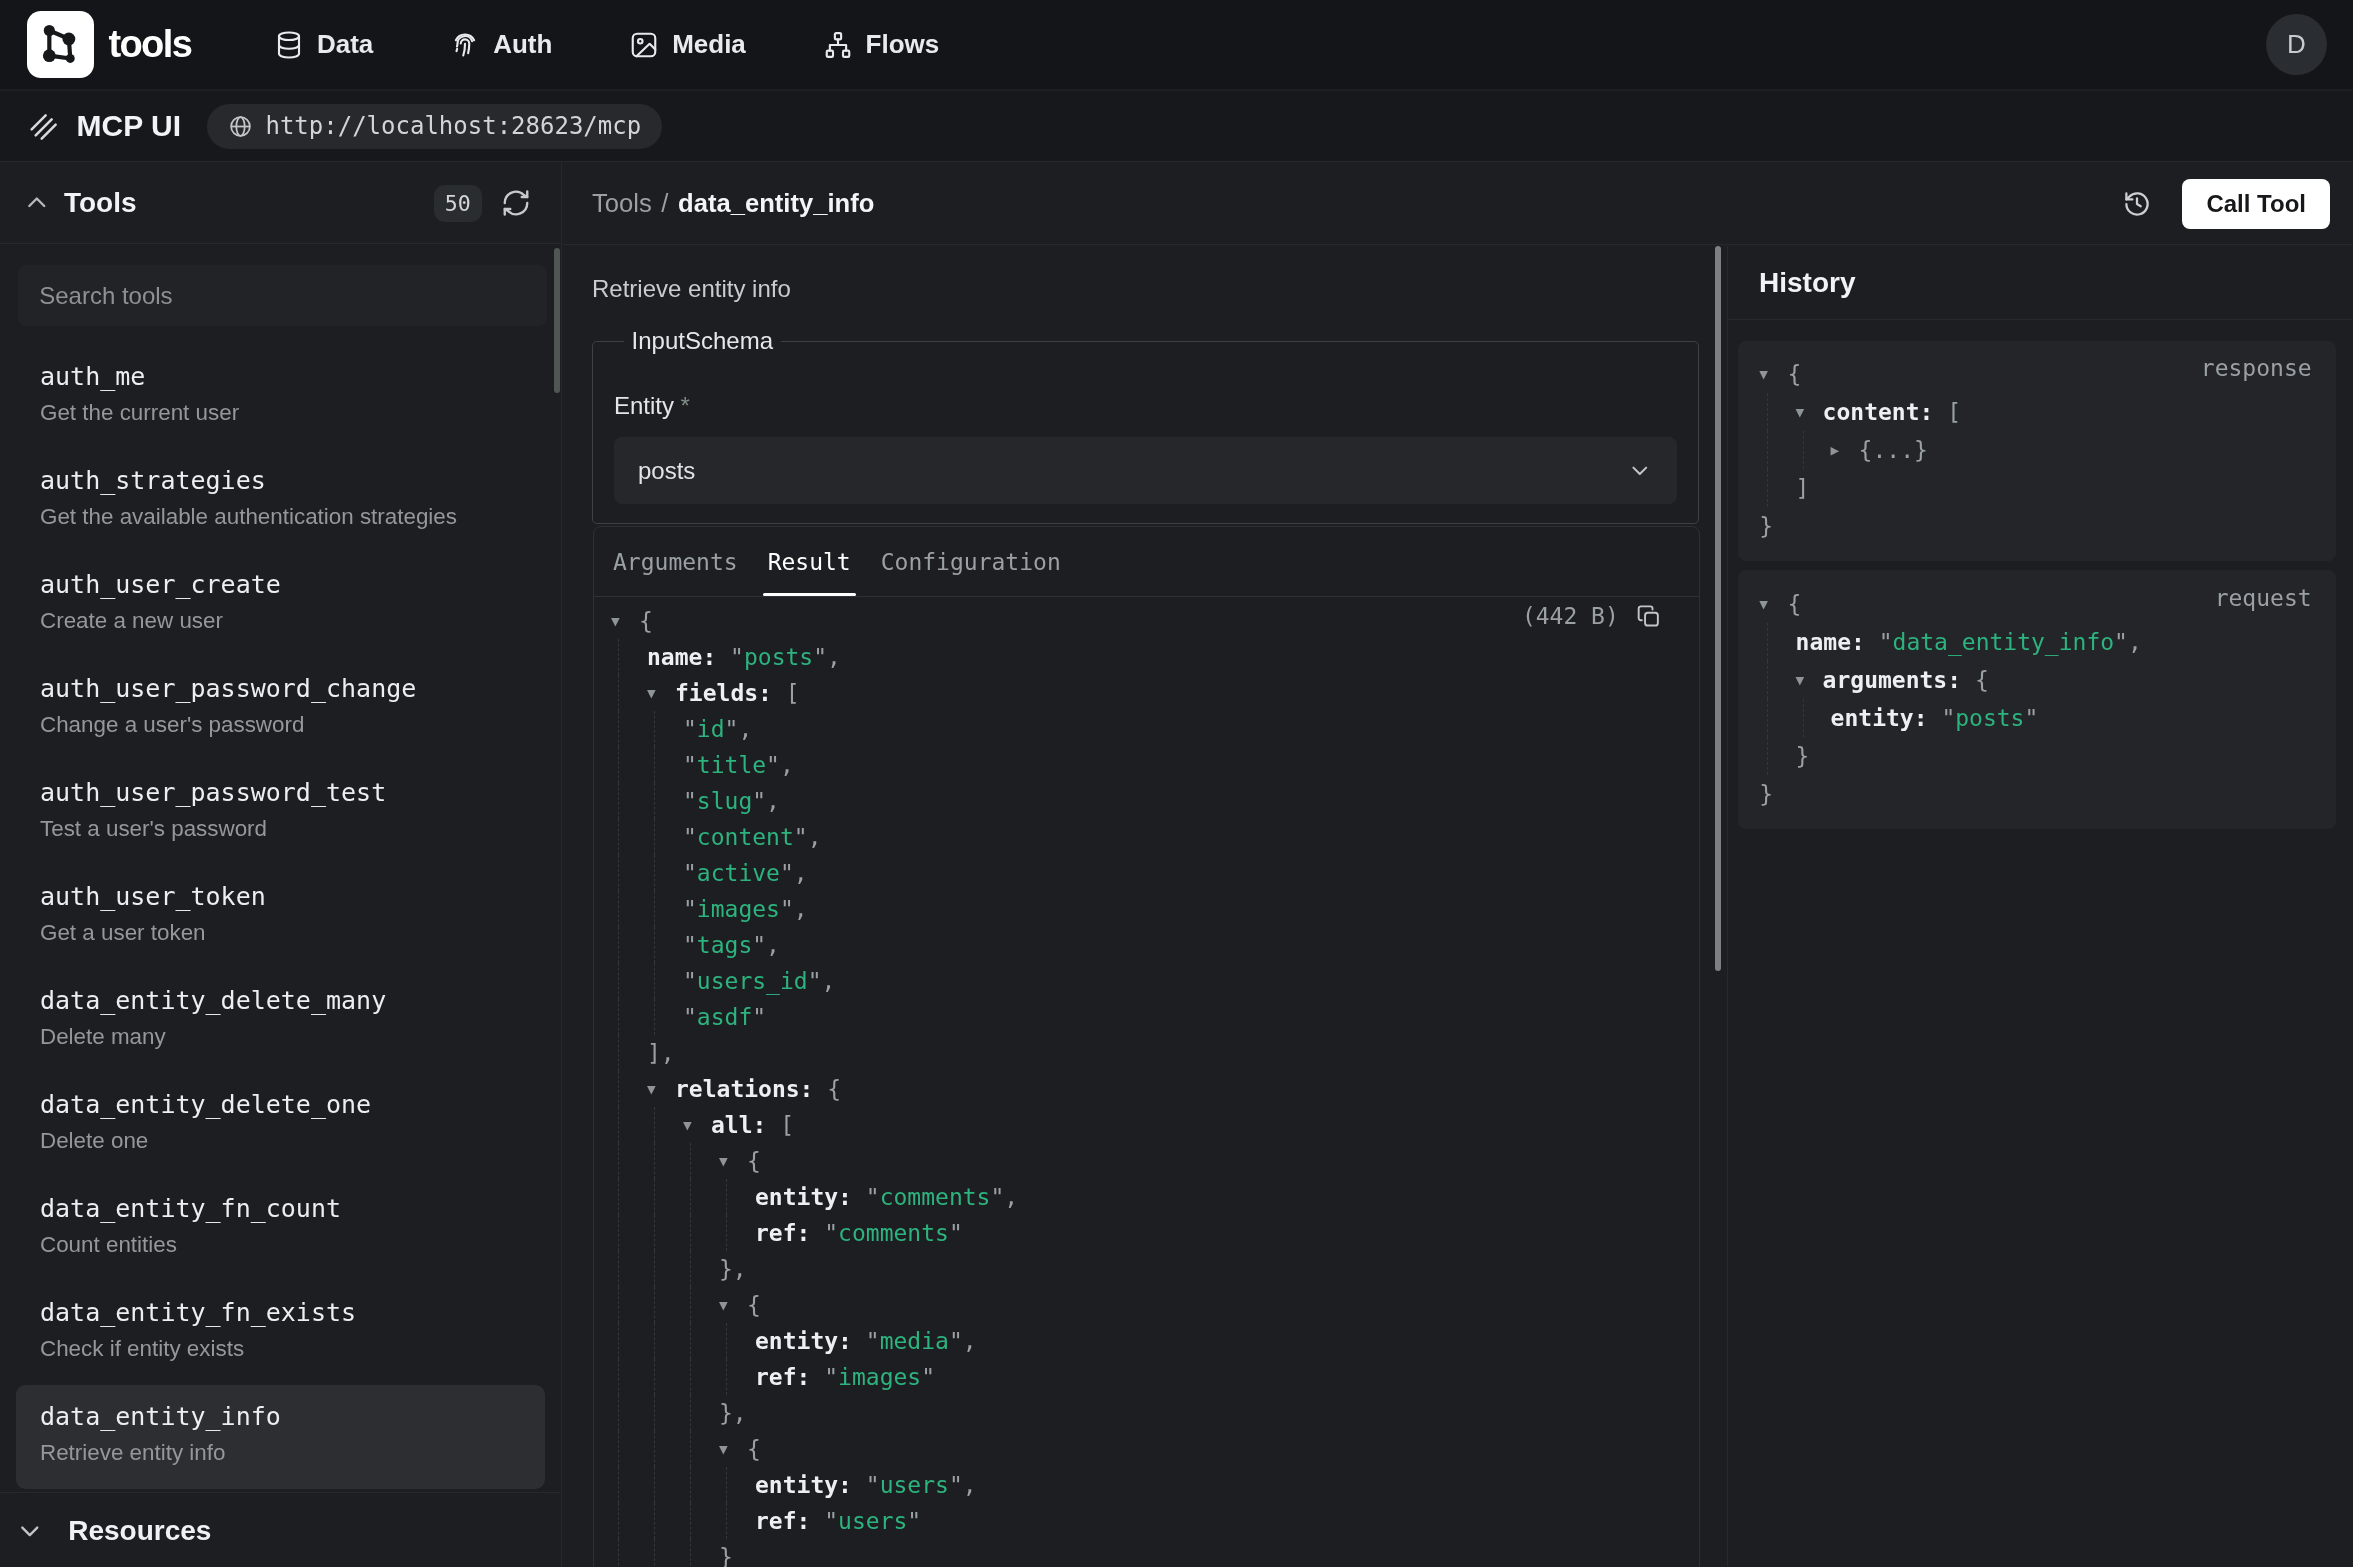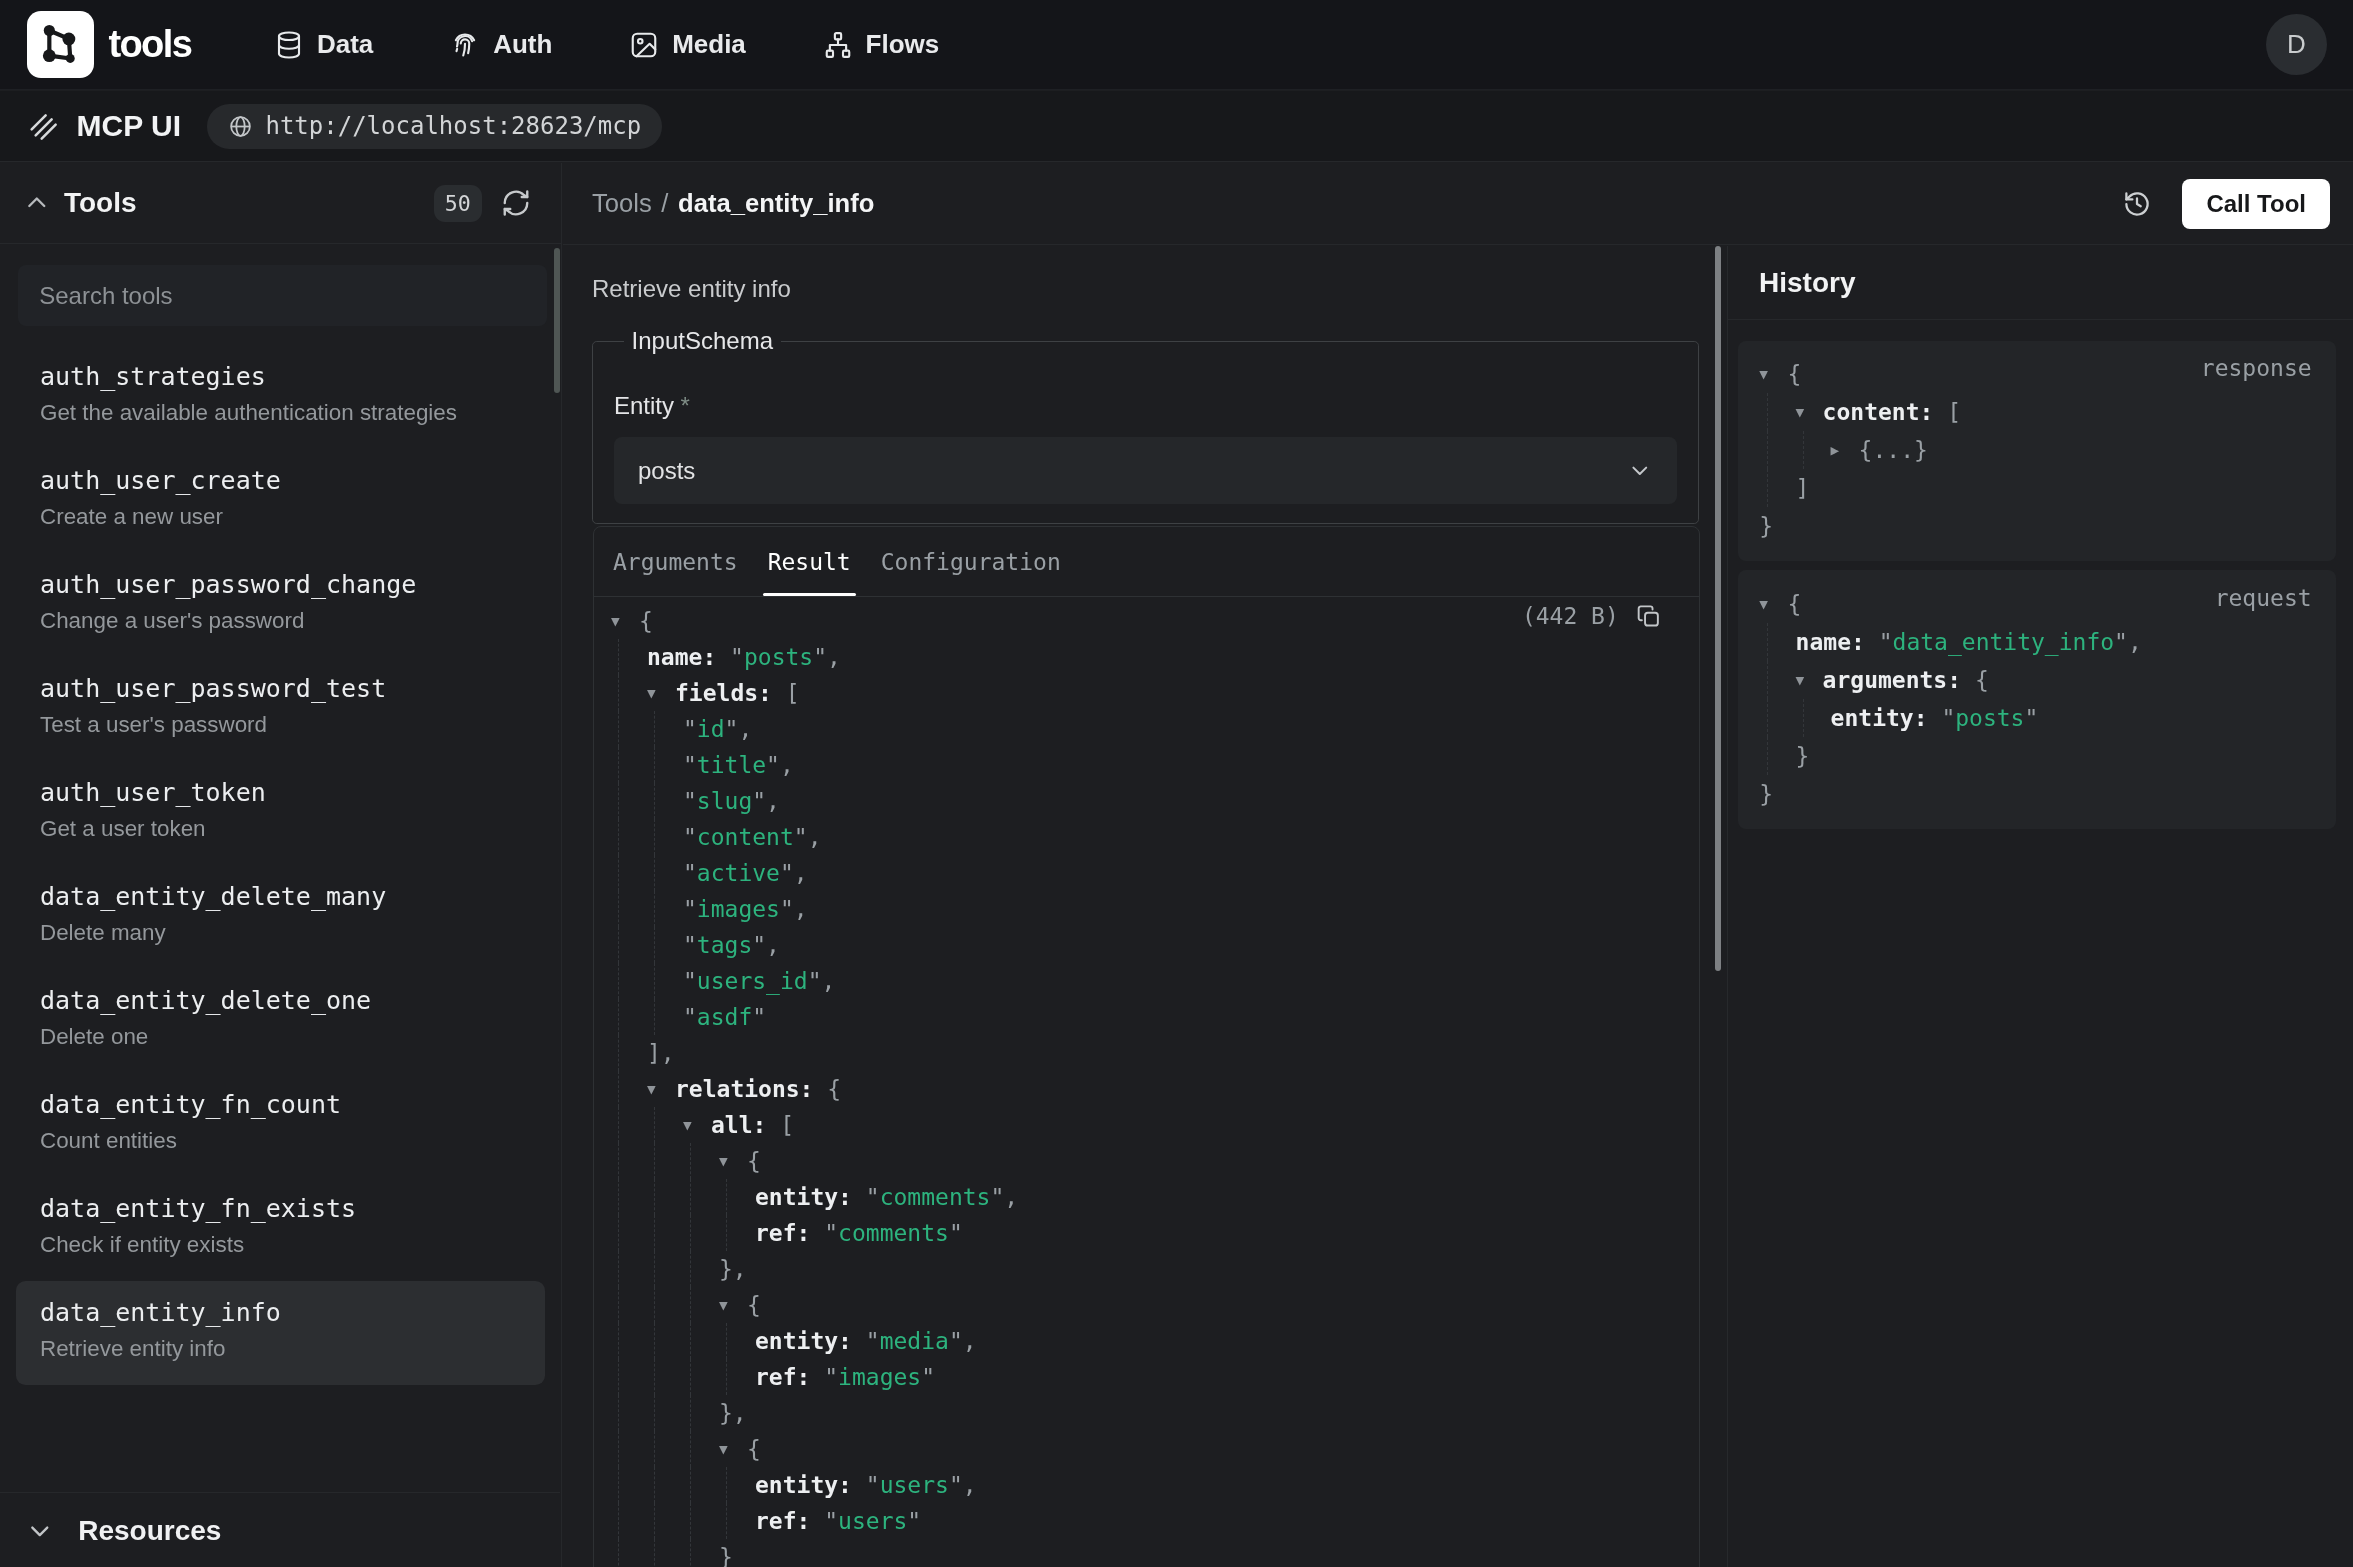--- a/index.html
+++ b/index.html
@@ -55,21 +55,21 @@
     background:var(--input-bg);border:none;outline:none;padding:0 21.6px;font-size:24px;
     color:var(--text-primary);font-family:"Liberation Sans",sans-serif}
   #search-input::placeholder{color:#8d9195}
   #tool-list{margin-top:19px}
   .tool-item{height:104px;margin:0 16px;padding:16px 0 0 24px;border-radius:9.6px;cursor:pointer}
   .tool-item.selected{background:var(--selected-item-bg)}
   .tool-name{font-family:"DejaVu Sans Mono",monospace;font-size:25px;color:var(--text-primary);
     line-height:32px;white-space:nowrap;overflow:hidden}
   .tool-desc{margin-top:5.6px;font-size:22.4px;color:var(--text-secondary);line-height:27px;white-space:nowrap}
   #resources-footer{position:absolute;left:0;right:0.8px;top:1329px;bottom:0;border-top:0.8px solid var(--border);
-    display:flex;align-items:center;padding-left:27px;gap:25.6px;background:var(--panel-bg)}
+    display:flex;align-items:center;padding-left:17px;gap:25.6px;background:var(--panel-bg)}
   #resources-footer .chev{width:25.6px;height:25.6px;color:#c2c5c8;cursor:pointer}
   .resources-title{font-size:28px;font-weight:700;color:#f0f1f3}
   #side-scroll{position:absolute;left:554px;top:85px;width:6.4px;height:145px;border-radius:3.2px;
     background:var(--scrollbar-side)}
 
   
   #pageheader{position:absolute;left:563px;top:163px;right:0;height:82px;background:var(--panel-bg);
     border-bottom:0.8px solid var(--border);display:flex;align-items:center;padding:0 24px 0 29px}
   .crumb-root,.crumb-sep{font-size:25.6px;color:var(--text-muted)}
   .crumb-sep{margin:0 9.6px}
@@ -219,20 +219,24 @@
     <span class="count-badge mono">50</span>
     <svg class="refresh-btn" viewBox="0 0 24 24" fill="none" stroke="currentColor" stroke-width="1.9" stroke-linecap="round" stroke-linejoin="round">
       <path d="M21 12a9 9 0 0 1-15.3 6.4L3 16.8"></path>
         <path d="M3 12a9 9 0 0 1 15.3-6.4L21 7.2"></path>
         <path d="M21 2.8v4.4h-4.4"></path>
         <path d="M3 21.2v-4.4h4.4"></path>
     </svg>
   </div>
   <input id="search-input" type="text" placeholder="Search tools" style="">
   <div id="tool-list">
+      <div class="tool-item">
+        <div class="tool-name">auth_me</div>
+        <div class="tool-desc">Get the current user</div>
+      </div>
       <div class="tool-item">
         <div class="tool-name">auth_strategies</div>
         <div class="tool-desc">Get the available authentication strategies</div>
       </div>
       <div class="tool-item">
         <div class="tool-name">auth_user_create</div>
         <div class="tool-desc">Create a new user</div>
       </div>
       <div class="tool-item">
         <div class="tool-name">auth_user_password_change</div>

